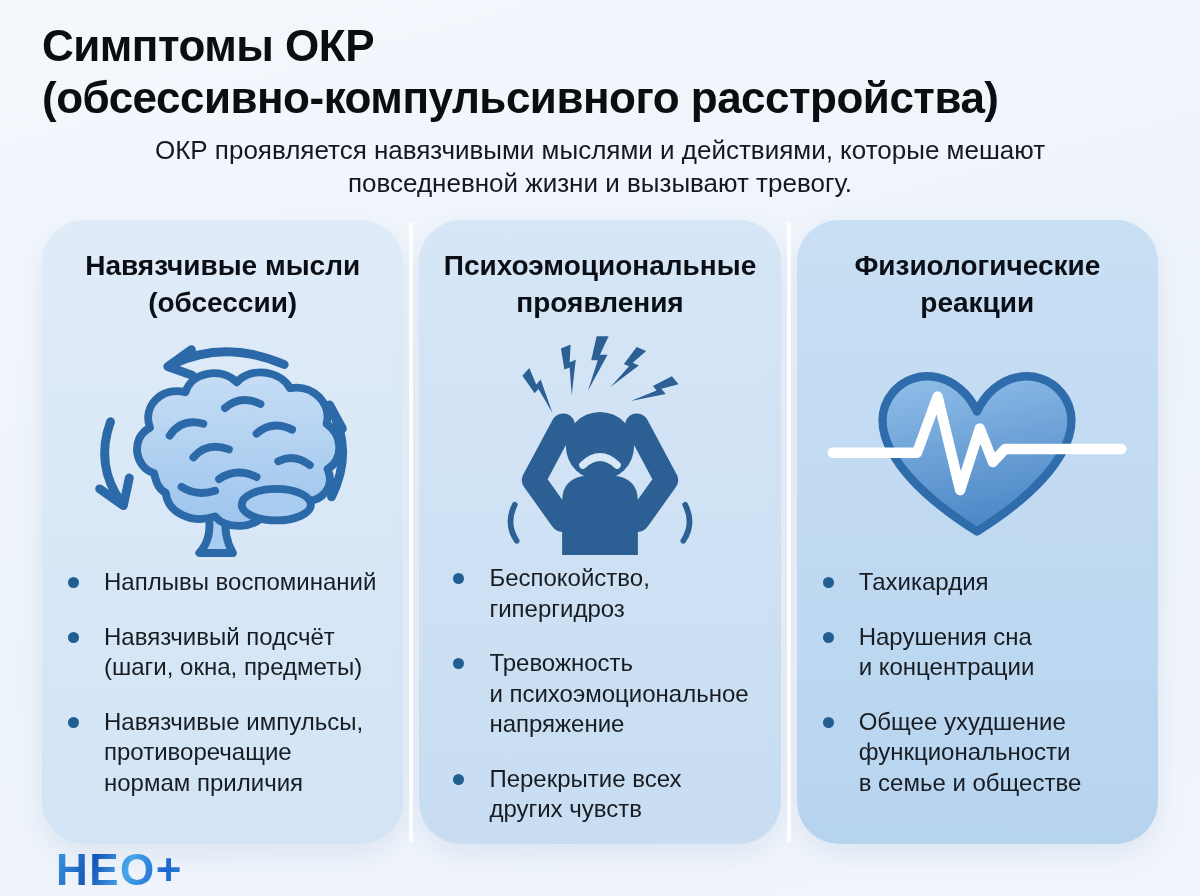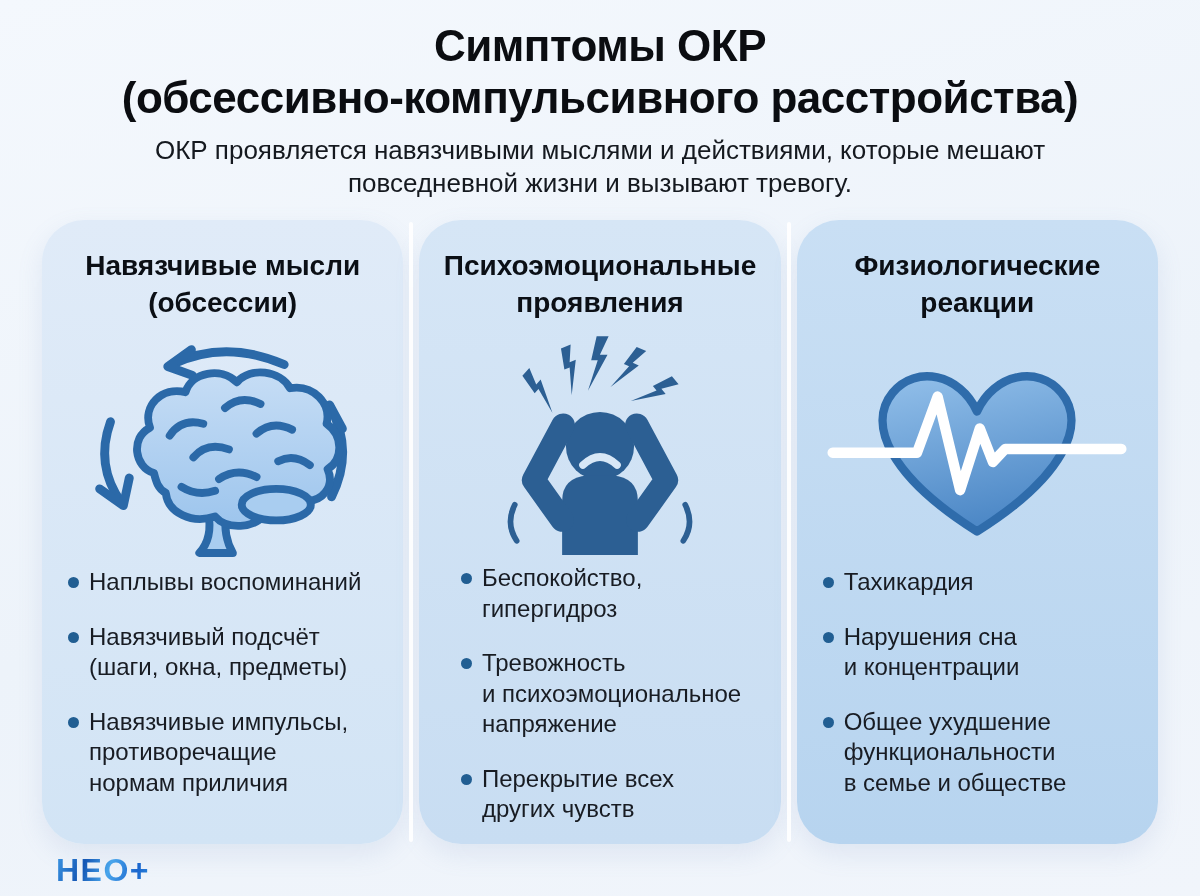--- a/index.html
+++ b/index.html
@@ -14,21 +14,20 @@
   .page { padding: 20px 42px 0 42px; height: 100%; display: flex; flex-direction: column; }
 
   h1.title {
     font-size: 44px;
     font-weight: bold;
     line-height: 1.18;
     letter-spacing: -0.5px;
     color: #0b0d11;
     white-space: pre-line;
     margin-bottom: 10px;
-    text-align: center;
   }
   .subtitle {
     font-size: 26px;
     line-height: 1.28;
     color: #15191f;
     white-space: pre-line;
     margin-bottom: 20px;
     text-align: center;
   }
 
@@ -58,34 +57,34 @@
     color: #0b0f15;
     white-space: pre-line;
     min-height: 73px;
   }
   .icon-wrap {
     height: 236px;
     display: flex; align-items: center; justify-content: center;
     margin-top: 2px;
   }
   ul.bullets { list-style: none; margin-top: 8px; padding: 0 0 0 2px; }
-  ul.bullets li { display: flex; gap: 10px; margin-bottom: 24px; }
+  ul.bullets li { display: flex; gap: 25px; margin-bottom: 24px; }
   .dot {
     flex: 0 0 auto;
     width: 11px; height: 11px; border-radius: 50%;
     background: #215e92; margin-top: 10px;
   }
   .btext {
     font-size: 24px; line-height: 1.27; color: #181c23;
     white-space: pre-line;
   }
 
   .footer { height: 52px; display: flex; align-items: center; padding-left: 14px; }
   .logo {
-    font-size: 32px; font-weight: bold; letter-spacing: 1.5px;
+    font-size: 44px; font-weight: bold; letter-spacing: 1.5px;
     color: #2478d8;
   }
   @supports ((-webkit-background-clip: text) or (background-clip: text)) {
     .logo {
       background: linear-gradient(110deg, #3e9ae6 0%, #1456b4 30%, #49a6ec 55%, #1b66cd 82%, #2e8fe0 100%);
       -webkit-background-clip: text; background-clip: text;
       color: transparent;
     }
   }
 </style>

